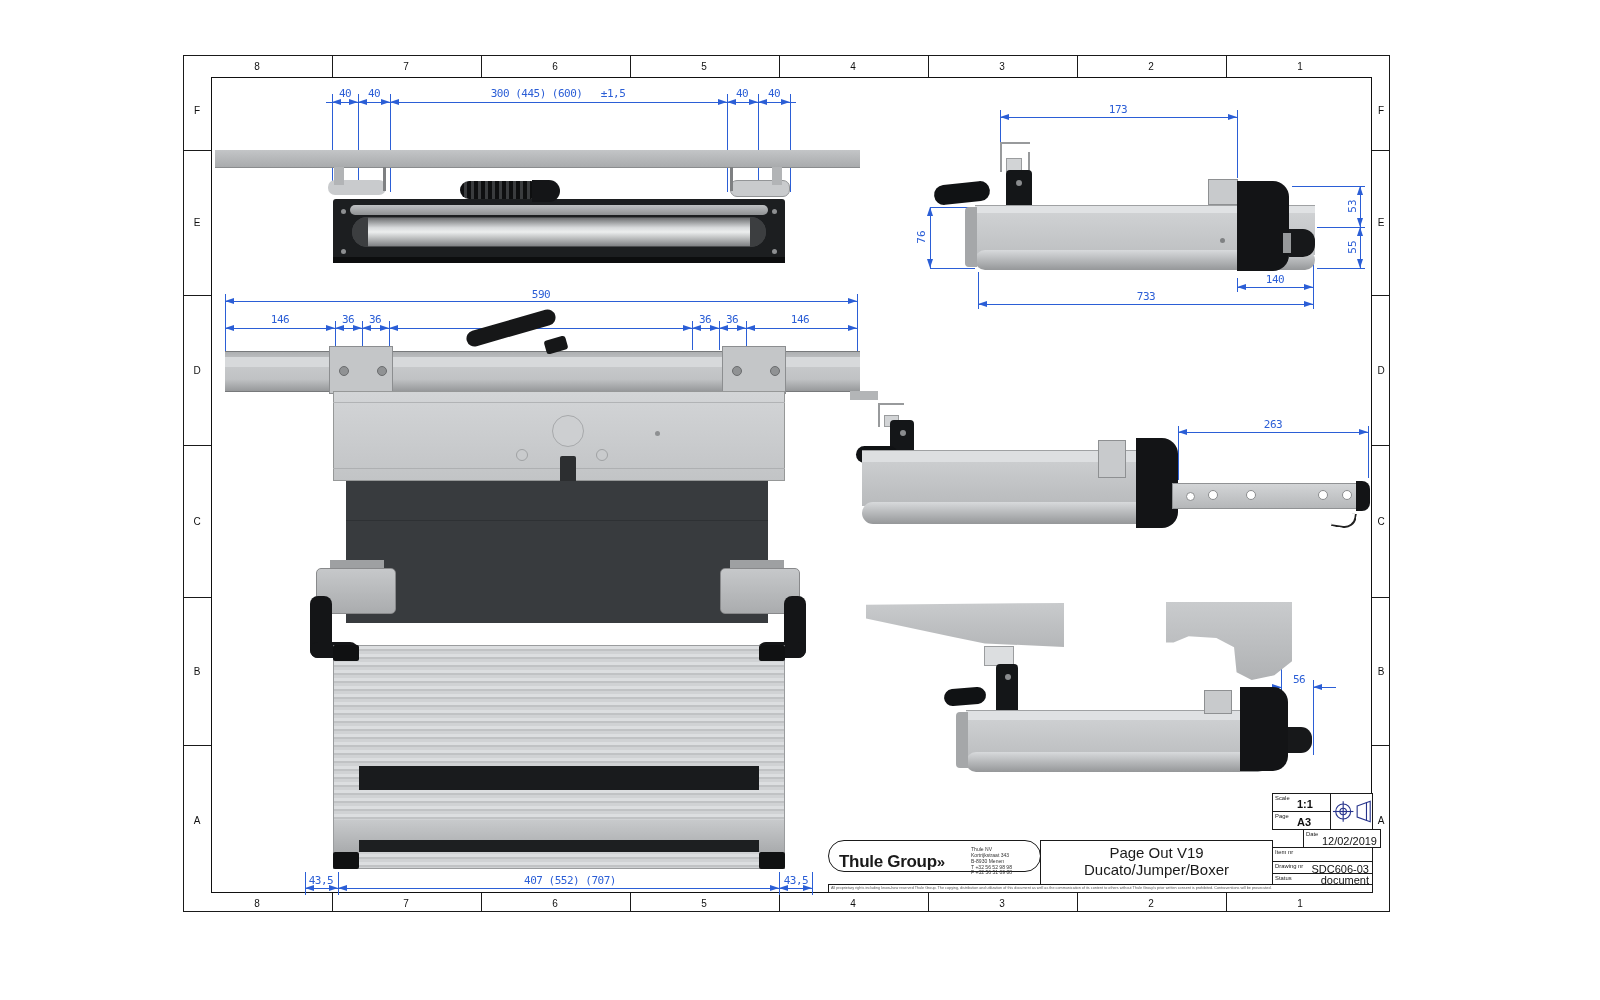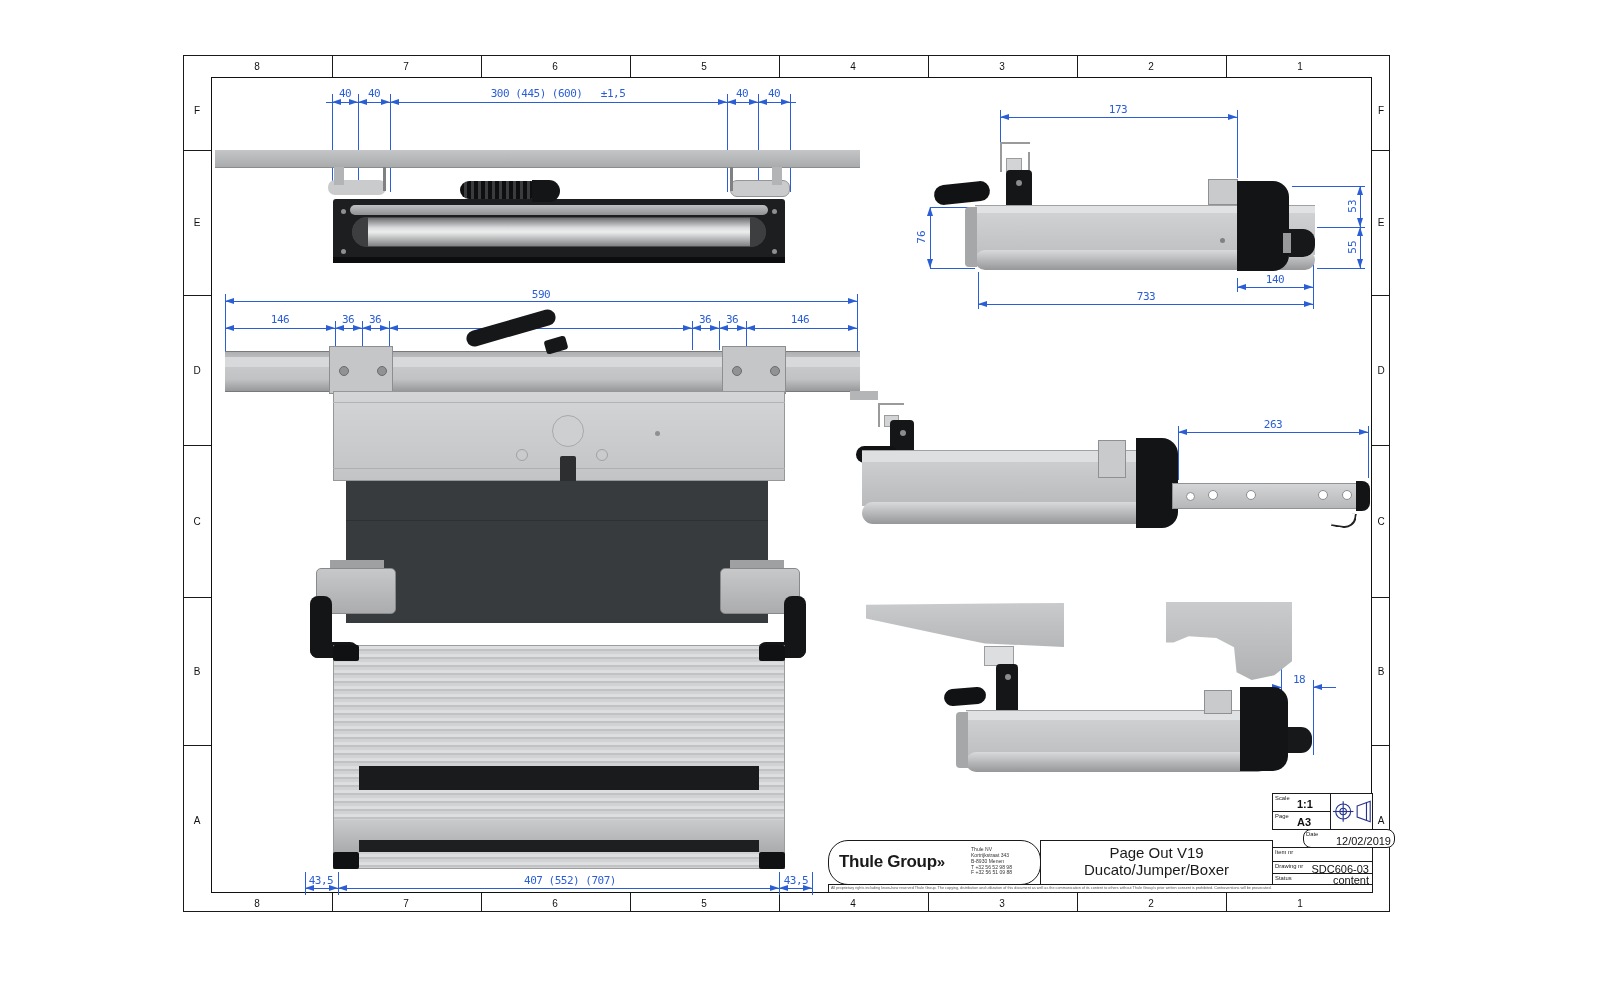--- a/index.html
+++ b/index.html
@@ -339,26 +339,26 @@
     <div class="t shape" style="left:1288px;top:727px;width:24px;height:26px;background:#17181a;border-radius:0 11px 11px 0;"></div>
   </div>
 
   <div class="dims">
     <div class="dl" style="left:1281px;top:655px;width:1px;height:37px;"></div>
     <div class="dl" style="left:1313px;top:680px;width:1px;height:75px;"></div>
     <div class="dl" style="left:1258px;top:687px;width:23px;height:1px;"></div>
     <div class="dl" style="left:1313px;top:687px;width:23px;height:1px;"></div>
     <div class="ar arr" style="left:1272px;top:683.5px;"></div>
     <div class="ar arl" style="left:1313px;top:683.5px;"></div>
-    <span class="dlab" style="left:1299px;top:673px;">18</span>
-  </div>
-
-  <div>
-
-    <div class="cell" style="left:828px;top:840px;width:213px;height:45px;border-radius:20px;">
+    <span class="dlab" style="left:1299px;top:673px;">56</span>
+  </div>
+
+  <div>
+
+    <div class="cell" style="left:828px;top:840px;width:213px;height:32px;border-radius:20px;">
       <span style="position:absolute;left:10px;top:11px;font-weight:bold;font-size:17px;letter-spacing:-0.3px;">
         <span>Thule Group</span><span style="font-size:15px;">»</span>
       </span>
       <div style="position:absolute;left:142px;top:6px;font-size:7px;line-height:1.15;transform:scale(.72);transform-origin:left top;color:#333;">
         <div>Thule NV</div>
         <div>Kortrijkstraat 343</div>
         <div>B-8930 Menen</div>
         <div>T +32 56 52 98 98</div>
         <div>F +32 56 51 09 88</div>
       </div>
@@ -390,31 +390,31 @@
           <line x1="12" y1="6" x2="12" y2="28"></line>
           <polygon points="27,11 41,6 41,28 27,23"></polygon>
           <line x1="37" y1="7" x2="37" y2="27"></line>
         </g>
       </svg>
     </div>
     <div class="cell" style="left:1330px;top:829px;width:36px;height:19px;">
       <span class="flab">By</span>
       <span class="fval" style="left:8px;top:5px;font-weight:bold;">PE</span>
     </div>
-    <div class="cell" style="left:1303px;top:829px;width:92px;height:19px;border-radius:8px;">
+    <div class="cell" style="left:1303px;top:829px;width:78px;height:19px;">
       <span class="flab">Date</span>
       <span class="fval" style="right:3px;top:5px;">12/02/2019</span>
     </div>
     <div class="cell" style="left:1272px;top:847px;width:101px;height:15px;">
       <span class="flab">Item nr</span>
       <span class="fval" style="right:3px;top:3px;"></span>
     </div>
     <div class="cell" style="left:1272px;top:861px;width:101px;height:13px;">
       <span class="flab">Drawing nr</span>
       <span class="fval" style="right:3px;top:1px;">SDC606-03</span>
     </div>
     <div class="cell" style="left:1272px;top:873px;width:101px;height:12px;">
       <span class="flab">Status</span>
-      <span class="fval" style="right:3px;top:0px;">content</span>
+      <span class="fval" style="right:3px;top:0px;">document</span>
     </div>
   </div>
 
 </div>
 
 </body></html>

